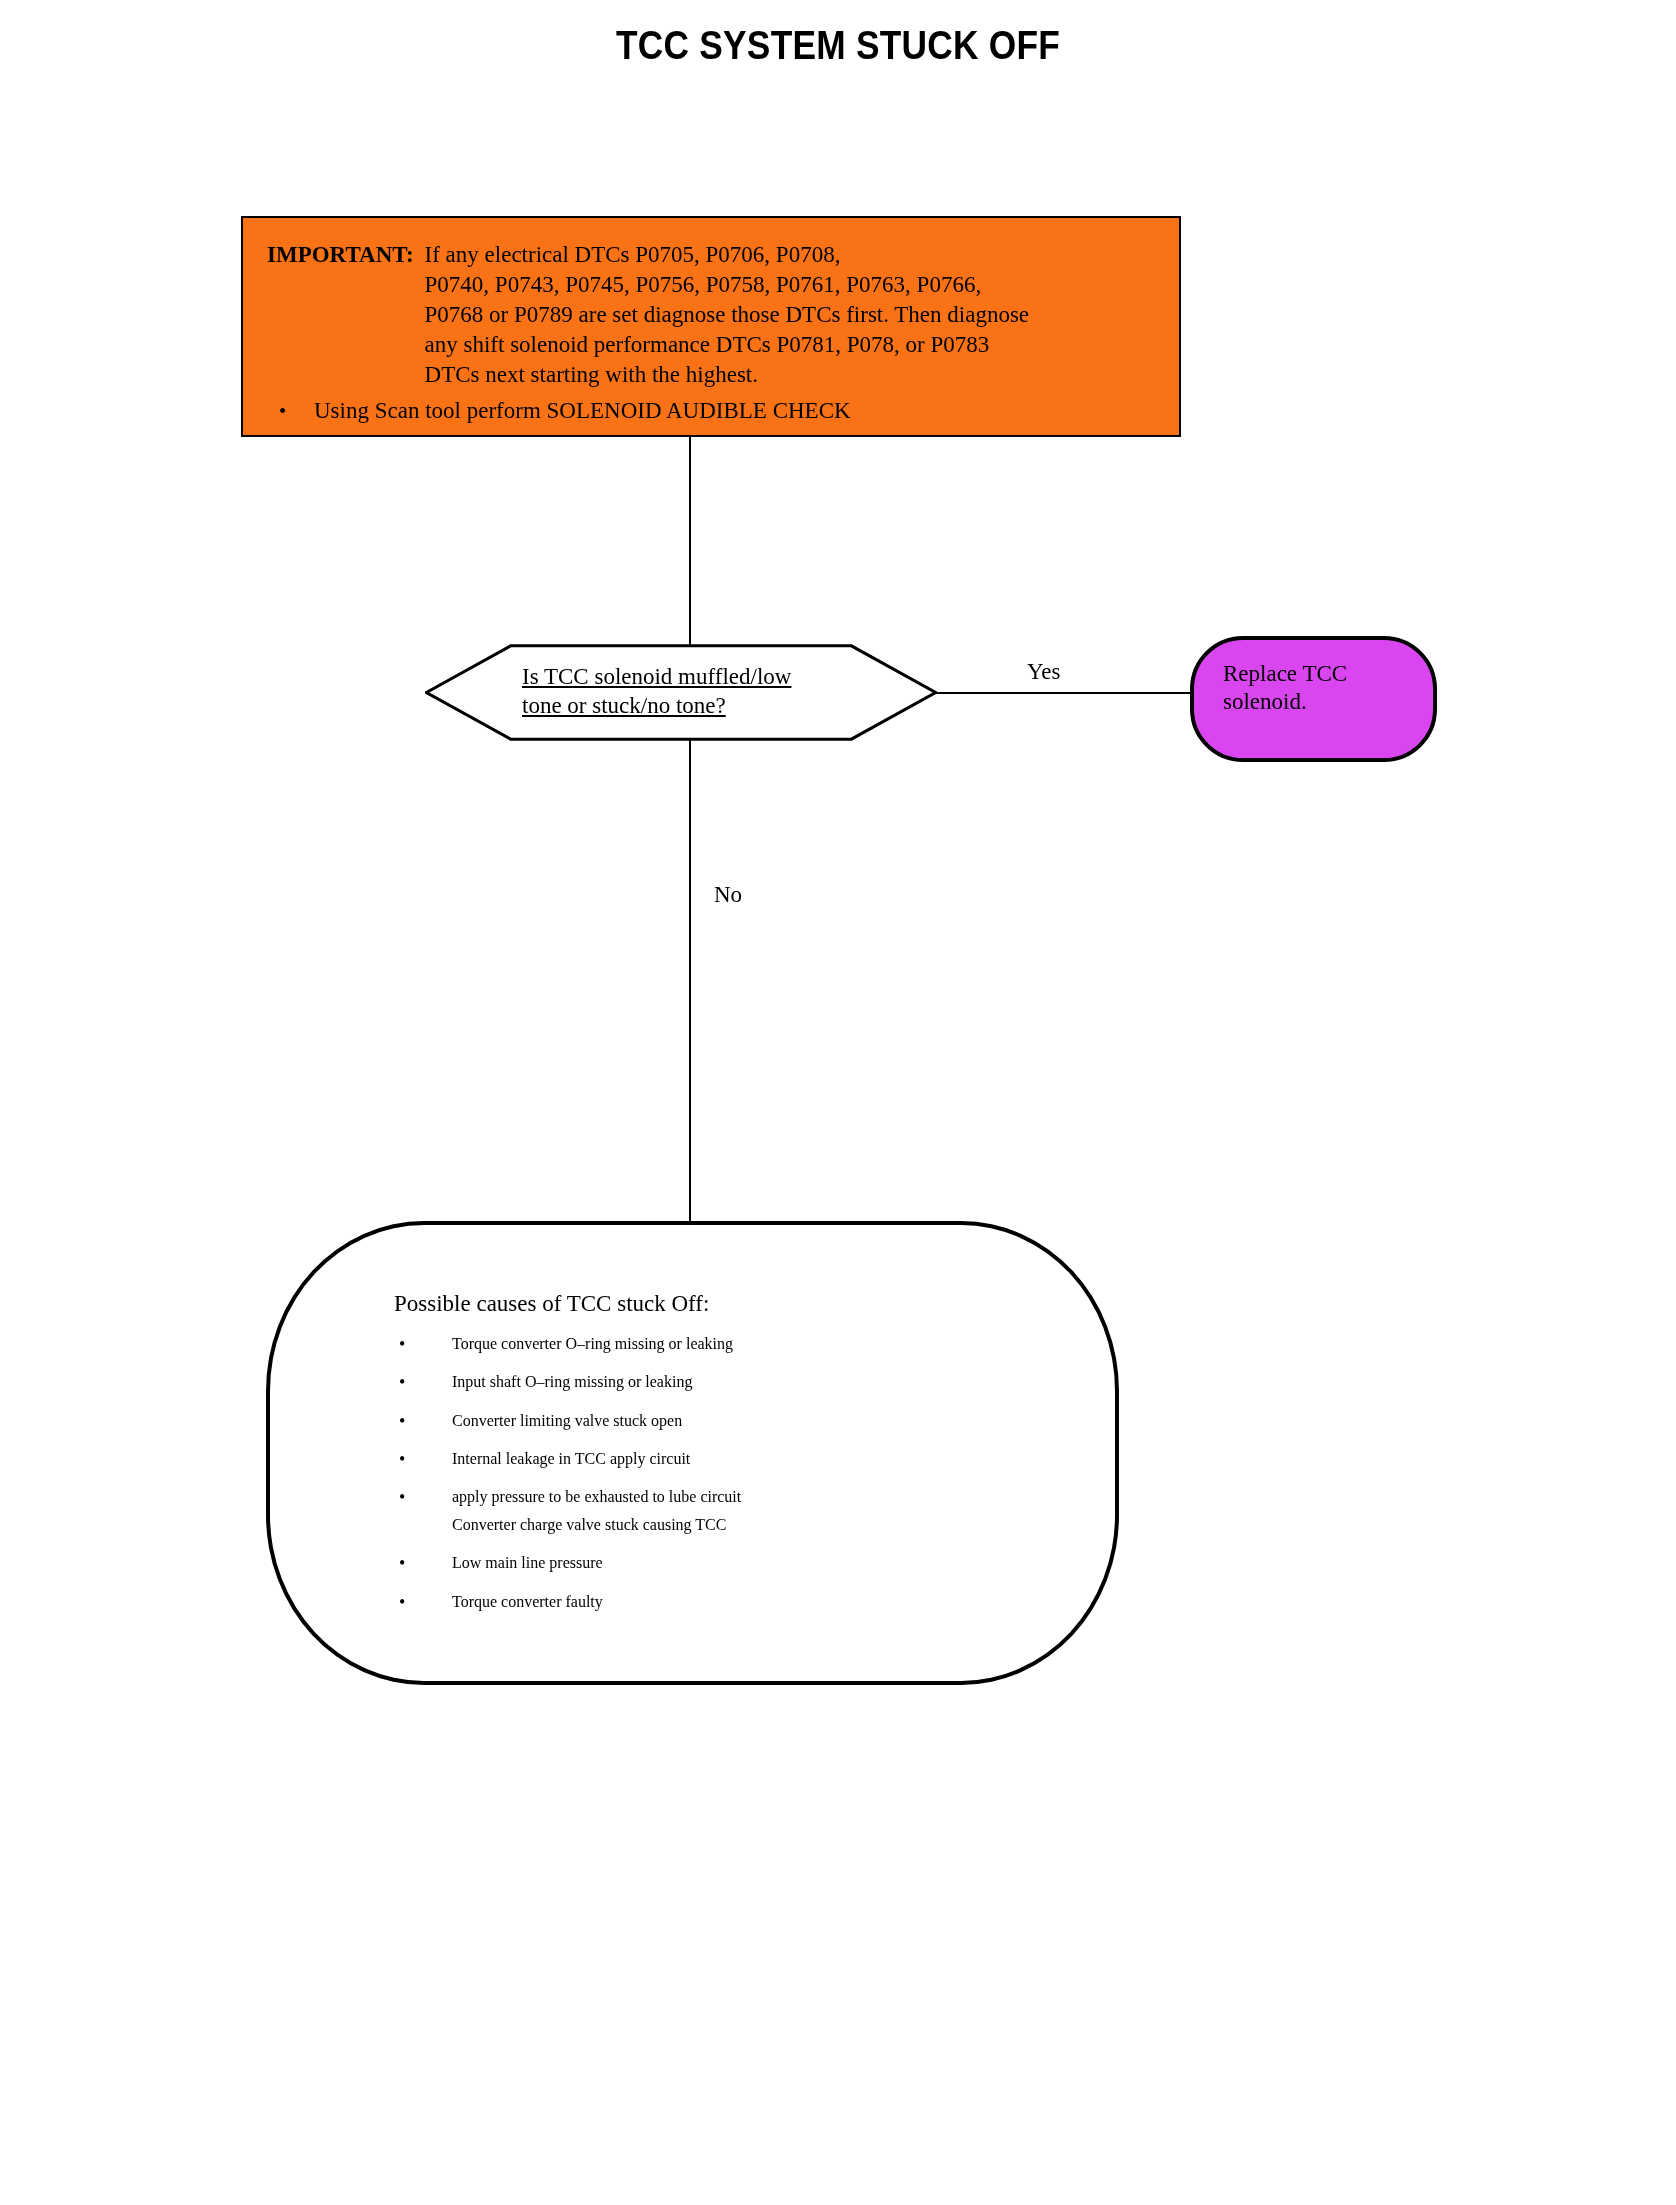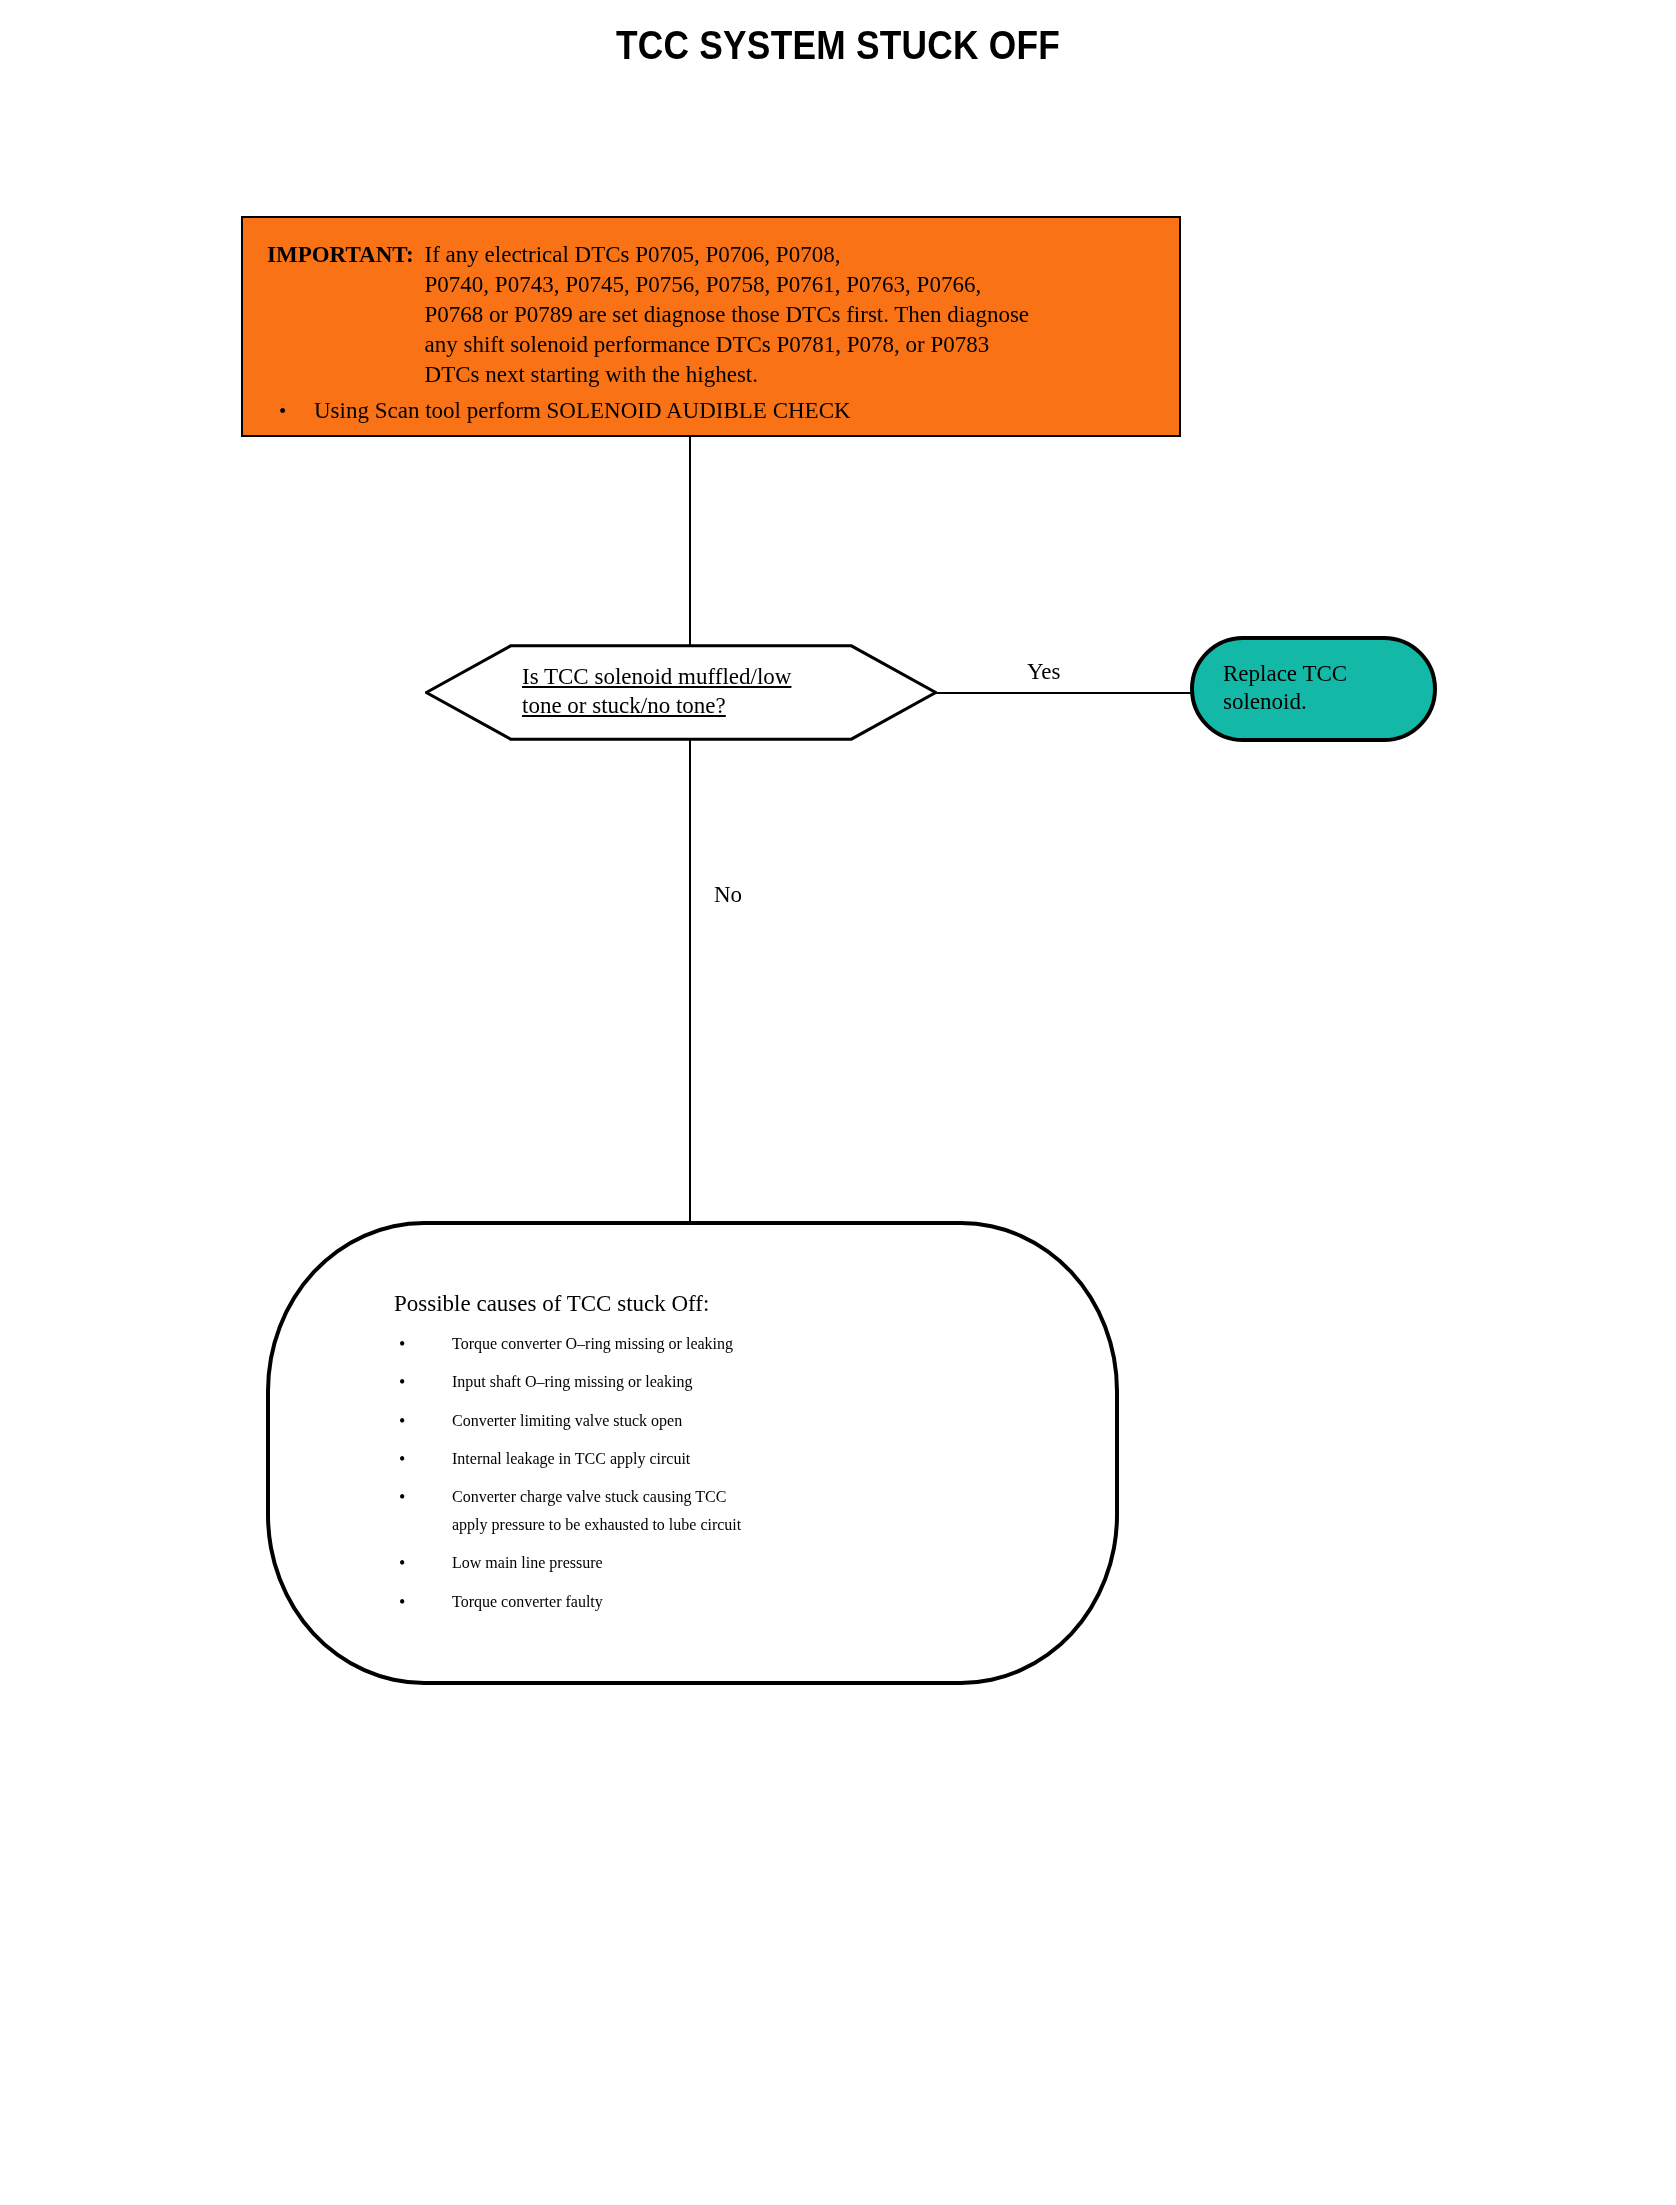--- a/index.html
+++ b/index.html
@@ -139,25 +139,25 @@
   }
   #label-yes { left: 1027px; top: 658px; }
   #label-no  { left: 714px; top: 881px; }
 
   
   #replace-box {
     position: absolute;
     left: 1190px;
     top: 636px;
     width: 247px;
-    height: 106px;
+    height: 126px;
     border: 4.3px solid #000000;
     border-radius: 53px;
     box-sizing: border-box;
-    background: #14b8a6;
+    background: #d946ef;
   }
   #replace-text {
     position: absolute;
     left: 29px;
     top: 19.5px;
     width: 201px;
     font-size: 23px;
     line-height: 28.6px;
   }
   #replace-text .rl { white-space: nowrap; }
@@ -293,22 +293,22 @@
       <div class="cause-item">
         <div class="cause-dot">•</div>
         <div class="cause-text">
           <div class="cl">Internal leakage in TCC apply circuit</div>
         </div>
       </div>
 
       <div class="cause-item">
         <div class="cause-dot">•</div>
         <div class="cause-text">
+          <div class="cl">apply pressure to be exhausted to lube circuit</div>
           <div class="cl">Converter charge valve stuck causing TCC</div>
-          <div class="cl">apply pressure to be exhausted to lube circuit</div>
         </div>
       </div>
 
       <div class="cause-item">
         <div class="cause-dot">•</div>
         <div class="cause-text">
           <div class="cl">Low main line pressure</div>
         </div>
       </div>
 

